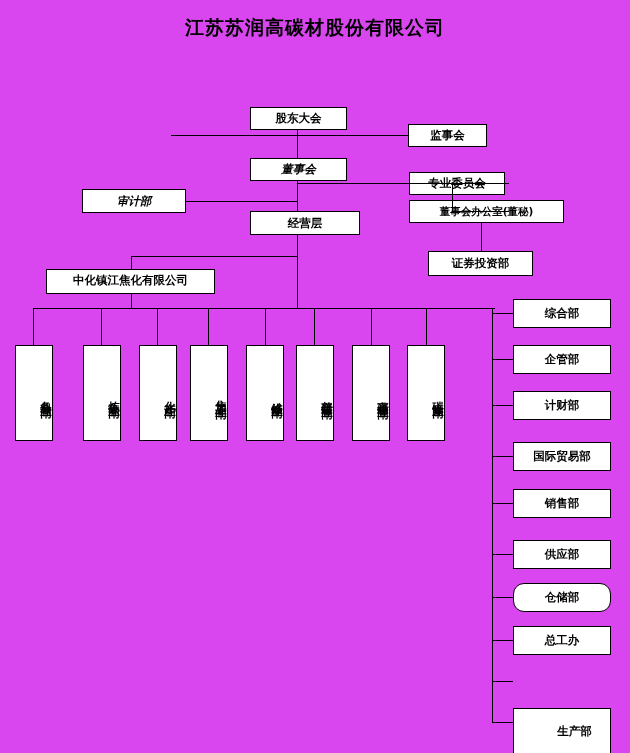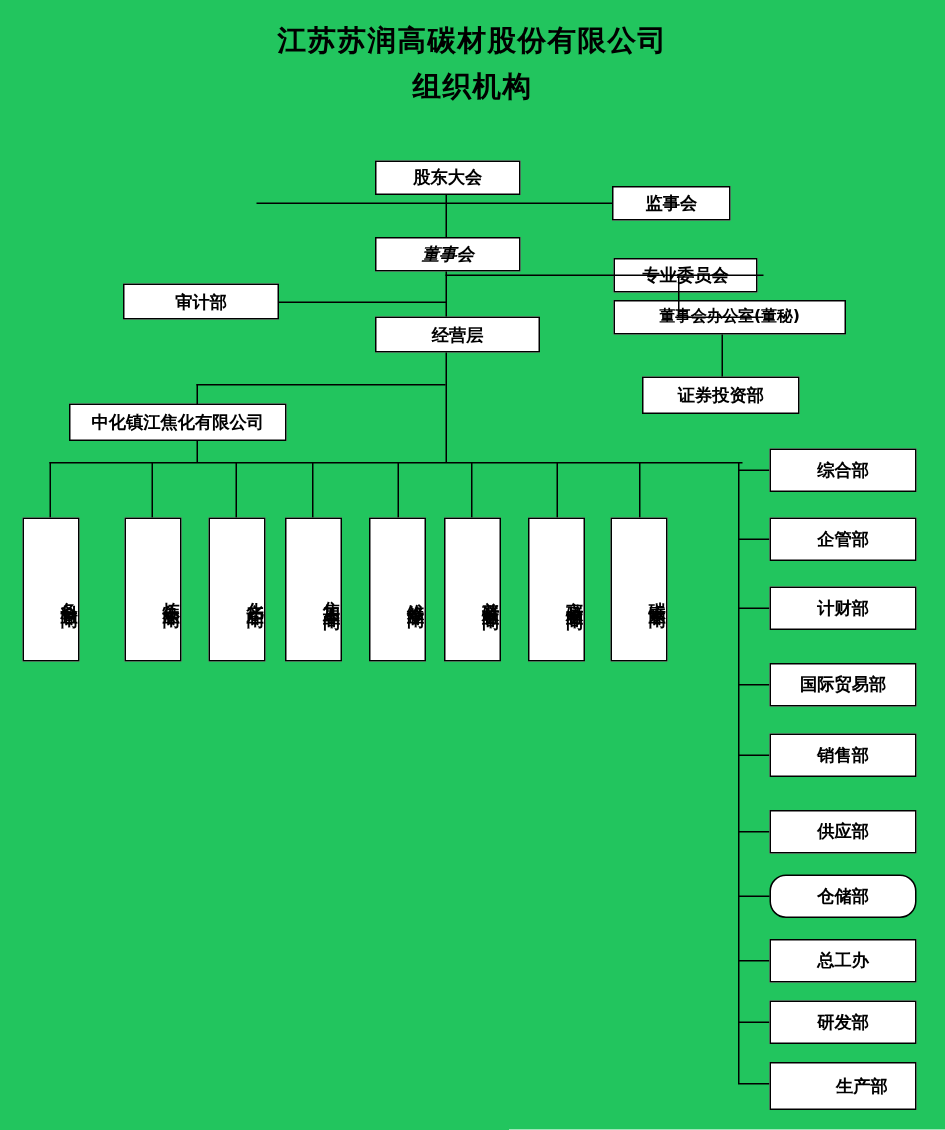--- a/index.html
+++ b/index.html
@@ -4,21 +4,21 @@
 <style>
   html, body {
     margin: 0;
     padding: 0;
     background: #ffffff;
   }
   #page {
     position: relative;
     width: 630px;
     height: 753px;
-    background: #22c55e;
+    background: #d946ef;
     font-family: "DejaVu Sans", "Liberation Sans", sans-serif;
     overflow: hidden;
   }
   .title-block {
     position: absolute;
     left: 0;
     top: 12px;
     width: 630px;
     text-align: center;
   }
@@ -65,40 +65,39 @@
   .line.h { height: 1.2px; }
   .line.v { width: 1.2px; }
 </style>
 </head>
 <body>
 
 <div id="page">
 
   <div class="title-block">
     <div class="title-line">江苏苏润高碳材股份有限公司</div>
-    <div class="title-line second">组织机构</div>
   </div>
 
   <div class="box" style="left:250px; top:107px; width:97px; height:23px;">股东大会</div>
 
   <div class="box" style="left:408px; top:124px; width:79px; height:23px;">监事会</div>
 
   <div class="box" style="left:250px; top:158px; width:97px; height:23px;font-style:italic;">董事会</div>
 
   <div class="box" style="left:409px; top:172px; width:96px; height:23px;">专业委员会</div>
 
   <div class="box small-text" style="left:409px; top:200px; width:155px; height:23px;">董事会办公室(董秘)</div>
 
-  <div class="box" style="left:82px; top:189px; width:104px; height:24px;">审计部</div>
+  <div class="box" style="left:82px; top:189px; width:104px; height:24px;font-style:italic;">审计部</div>
 
   <div class="box" style="left:250px; top:211px; width:110px; height:24px;">经营层</div>
 
   <div class="box" style="left:428px; top:251px; width:105px; height:25px;">证券投资部</div>
 
-  <div class="box" style="left:46px; top:269px; width:145px; height:25px;">中化镇江焦化有限公司</div>
+  <div class="box" style="left:46px; top:269px; width:169px; height:25px;font-family:Liberation Mono, monospace;">中化镇江焦化有限公司</div>
 
   <div class="line v" style="left:297px; top:130px; height:28px;"></div>
 
   <div class="line h" style="left:171px; top:135px; width:237px;"></div>
 
   <div class="line v" style="left:297px; top:181px; height:30px;"></div>
 
   <div class="line h" style="left:186px; top:201px; width:112px;"></div>
 
   <div class="line h" style="left:297px; top:183px; width:156px;"></div>
@@ -148,16 +147,15 @@
   <div class="line h" style="left:492px; top:722px; width:21px;"></div>
 
   <div class="box" style="left:513px; top:299px; width:98px; height:29px;">综合部</div>
   <div class="box" style="left:513px; top:345px; width:98px; height:29px;">企管部</div>
   <div class="box" style="left:513px; top:391px; width:98px; height:29px;">计财部</div>
   <div class="box" style="left:513px; top:442px; width:98px; height:29px;">国际贸易部</div>
   <div class="box" style="left:513px; top:489px; width:98px; height:29px;">销售部</div>
   <div class="box" style="left:513px; top:540px; width:98px; height:29px;">供应部</div>
   <div class="box" style="left:513px; top:583px; width:98px; height:29px;border-radius:11px;">仓储部</div>
   <div class="box" style="left:513px; top:626px; width:98px; height:29px;">总工办</div>
-  <div class="box" style="left:513px; top:667px; width:98px; height:29px;">研发部</div>
-  <div class="box" style="left:513px; top:708px; width:98px; height:32px;padding-left:25px;">生产部</div>
+  <div class="box" style="left:513px; top:708px; width:98px; height:46px;padding-left:25px;">生产部</div>
 
 </div>
 
 </body></html>

